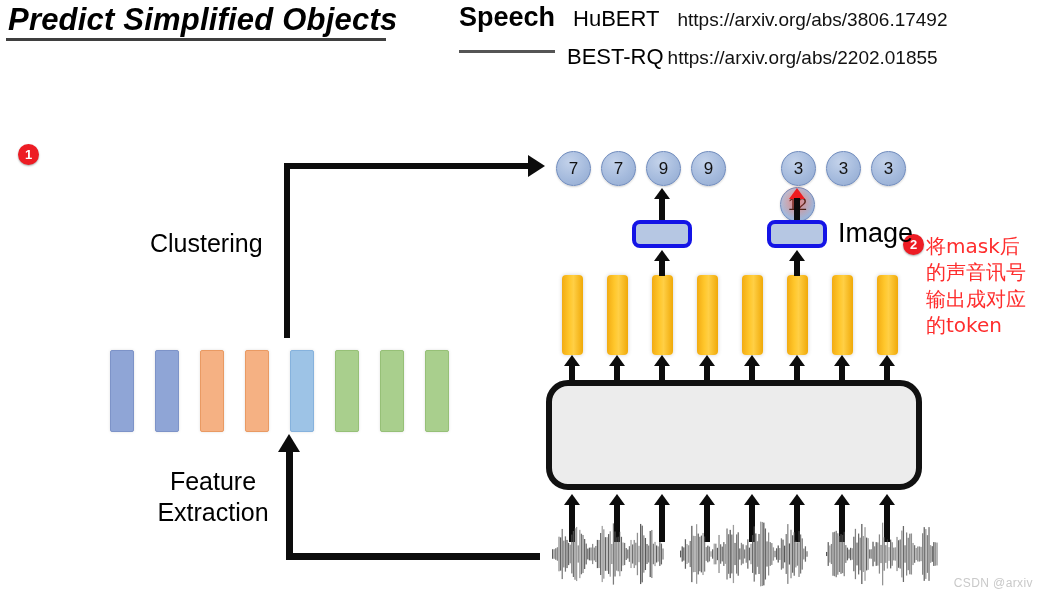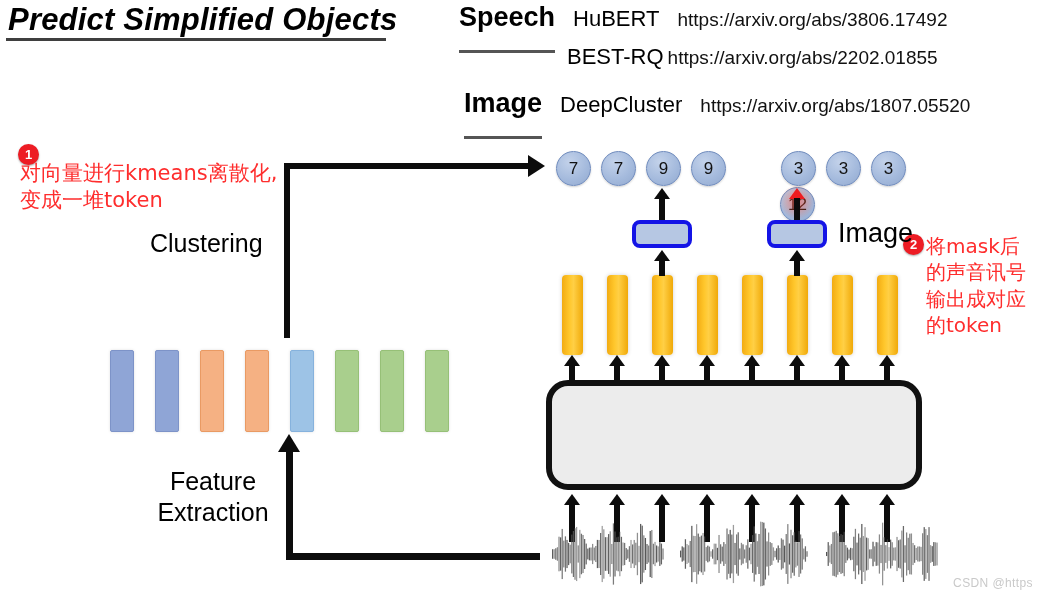--- a/index.html
+++ b/index.html
@@ -199,27 +199,22 @@
   <div class="title-rule"></div>
 
   <div class="ref-row" id="ref0">
     <span class="ref-cat">Speech</span><span class="ref-name">HuBERT</span><span class="ref-url">https://arxiv.org/abs/3806.17492</span>
   </div>
 
   <div class="ref-row" id="ref1">
     <span class="ref-name">BEST-RQ</span><span class="ref-url">https://arxiv.org/abs/2202.01855</span>
   </div>
 
-  <div class="ref-row" id="ref2">
-    <span class="ref-cat">Image</span><span class="ref-name">DeepCluster</span><span class="ref-url">https://arxiv.org/abs/1807.05520</span>
-  </div>
 
   <div class="badge" id="badge1">1</div>
-  <div class="anno" id="anno1">对向量进行kmeans离散化,
-变成一堆token</div>
 
   <div class="badge" id="badge2">2</div>
   <div class="anno" id="anno2">将mask后
 的声音讯号
 输出成对应
 的token</div>
 
   <div class="label" id="lbl-feature">Feature
 Extraction</div>
   <div class="label" id="lbl-clustering">Clustering</div>
@@ -579,15 +574,15 @@
         <rect x="100.80" y="20.14" width="1.25" height="37.72" fill="#555555" opacity="0.75"></rect>
         <rect x="102.40" y="12.10" width="1.25" height="53.79" fill="#555555" opacity="0.85"></rect>
         <rect x="104.00" y="30.11" width="1.25" height="17.79" fill="#555555" opacity="0.56"></rect>
         <rect x="105.60" y="31.15" width="1.25" height="15.70" fill="#555555" opacity="0.97"></rect>
         <rect x="107.20" y="27.09" width="1.25" height="23.83" fill="#555555" opacity="0.99"></rect>
         <rect x="108.80" y="27.28" width="1.25" height="23.44" fill="#555555" opacity="0.63"></rect>
         <rect x="110.40" y="27.57" width="1.25" height="22.86" fill="#555555" opacity="0.65"></rect>
       </svg>
     </div>
 
-  <div id="watermark">CSDN @https</div>
+  <div id="watermark">CSDN @arxiv</div>
 
 </div>
 
 </body></html>

